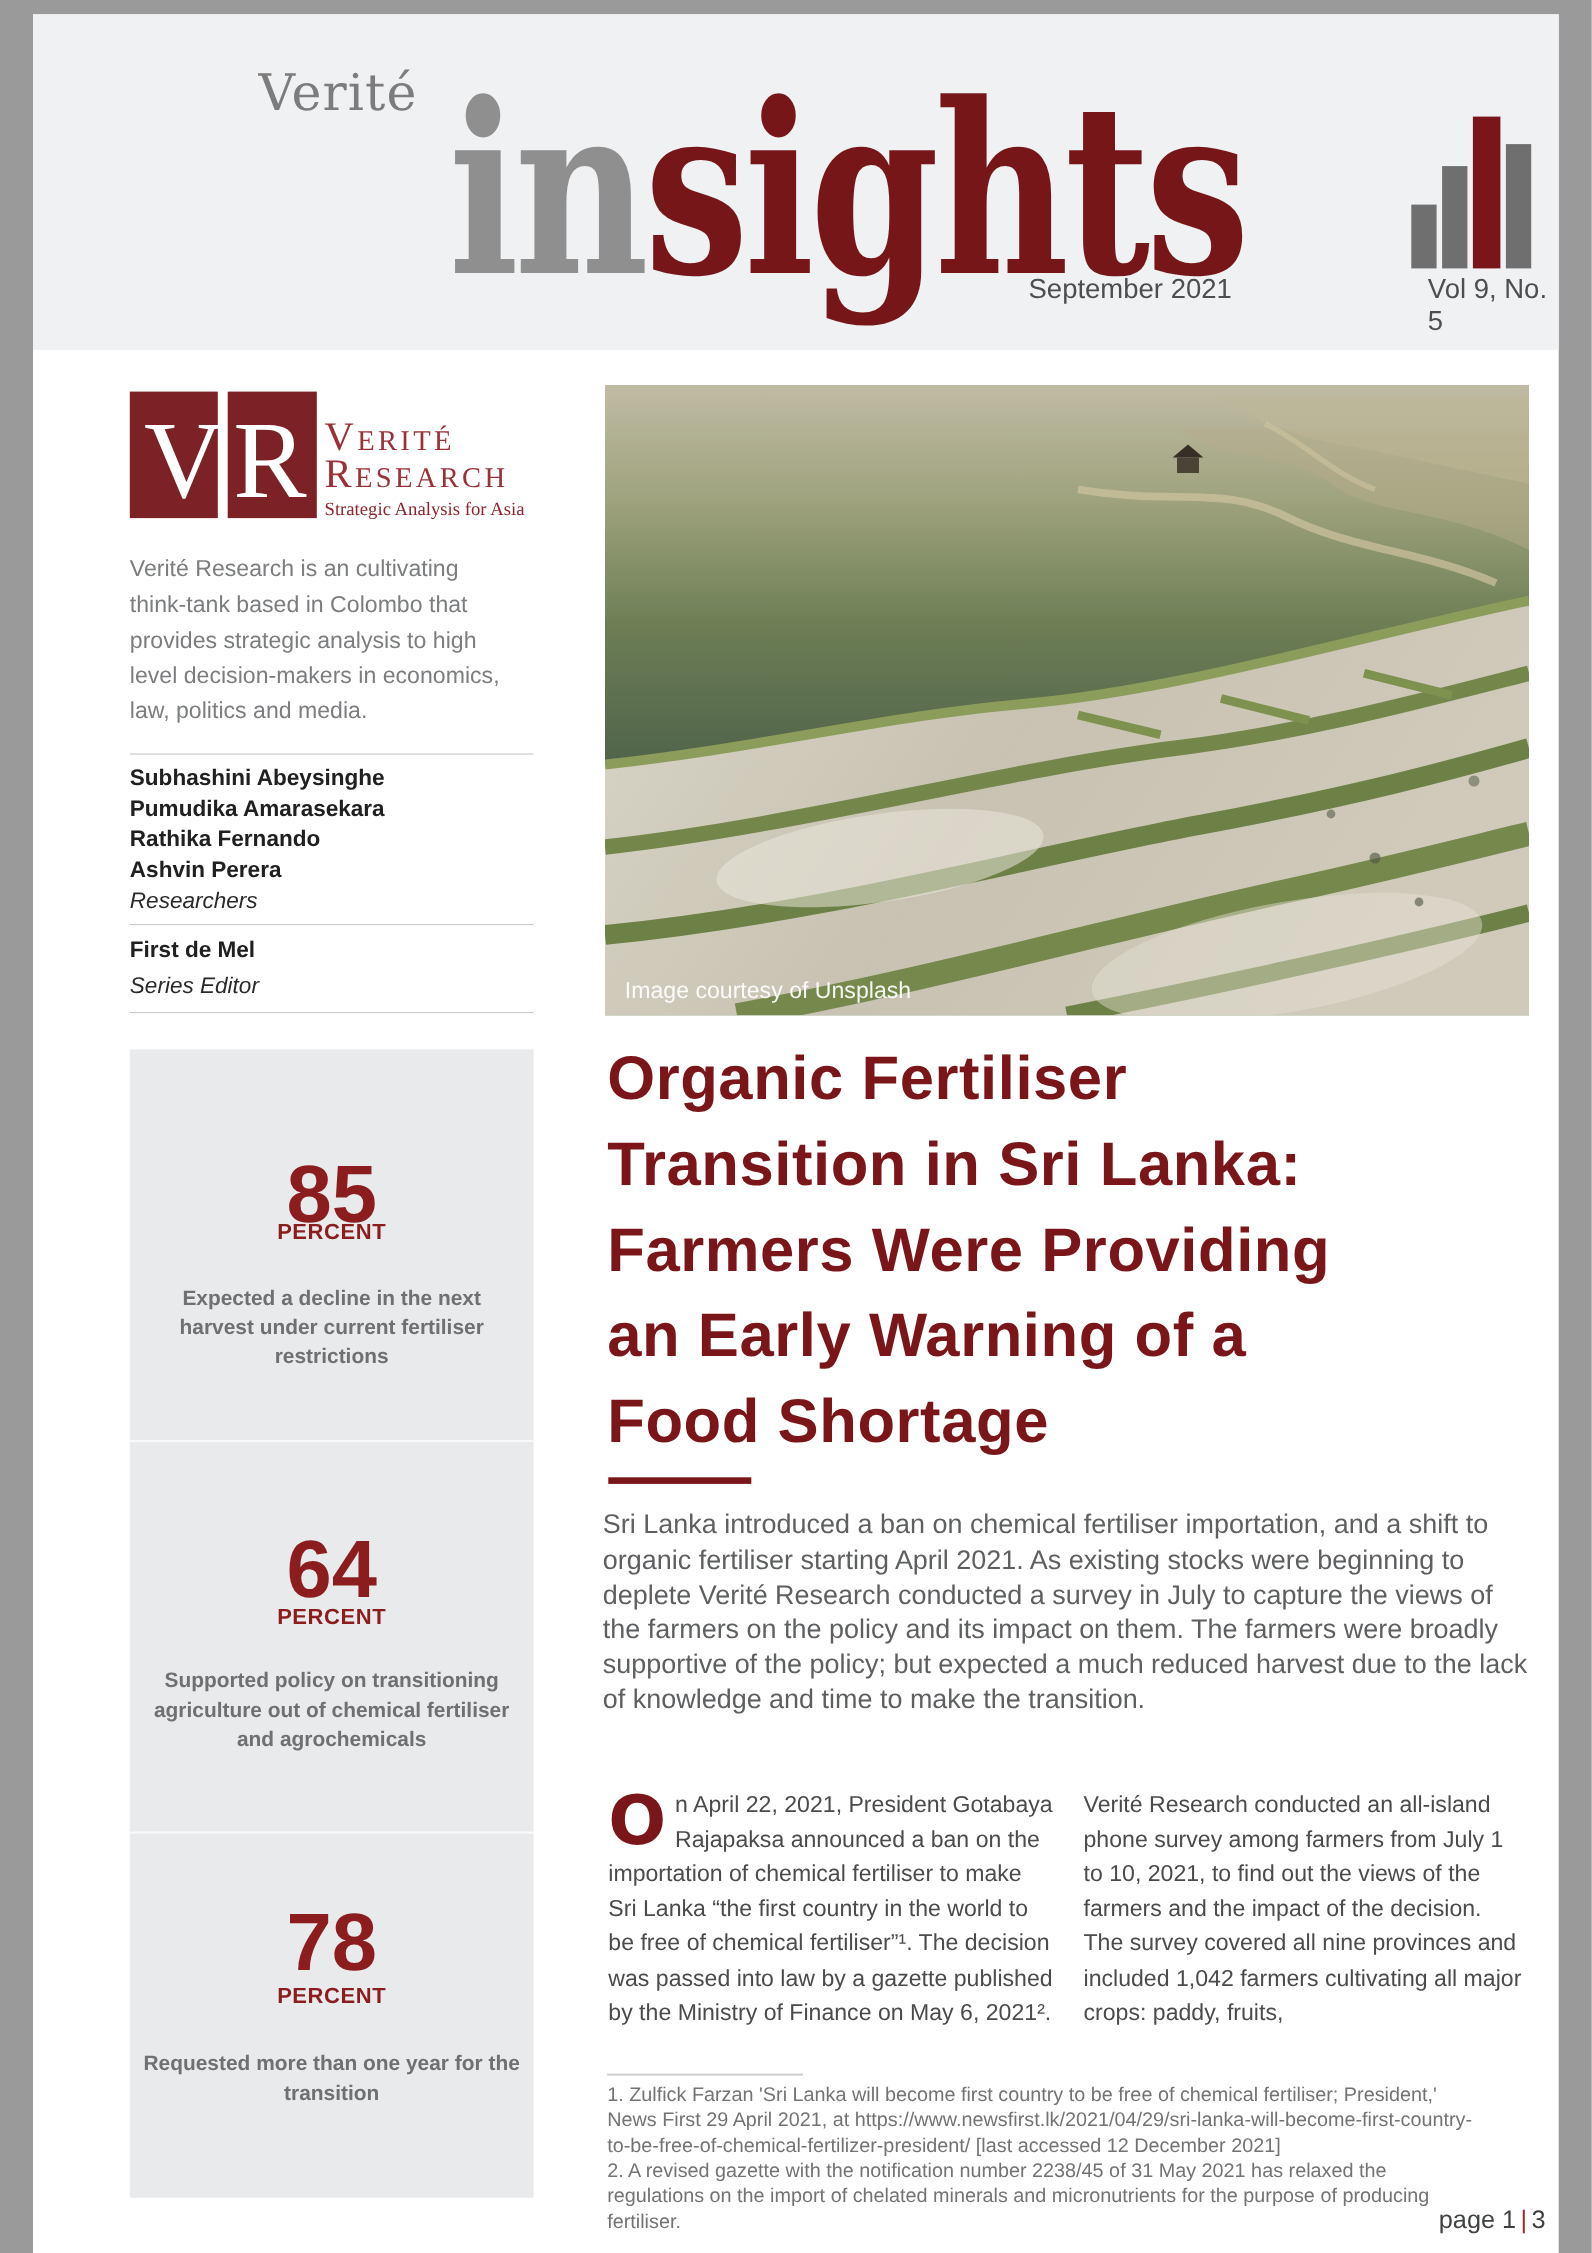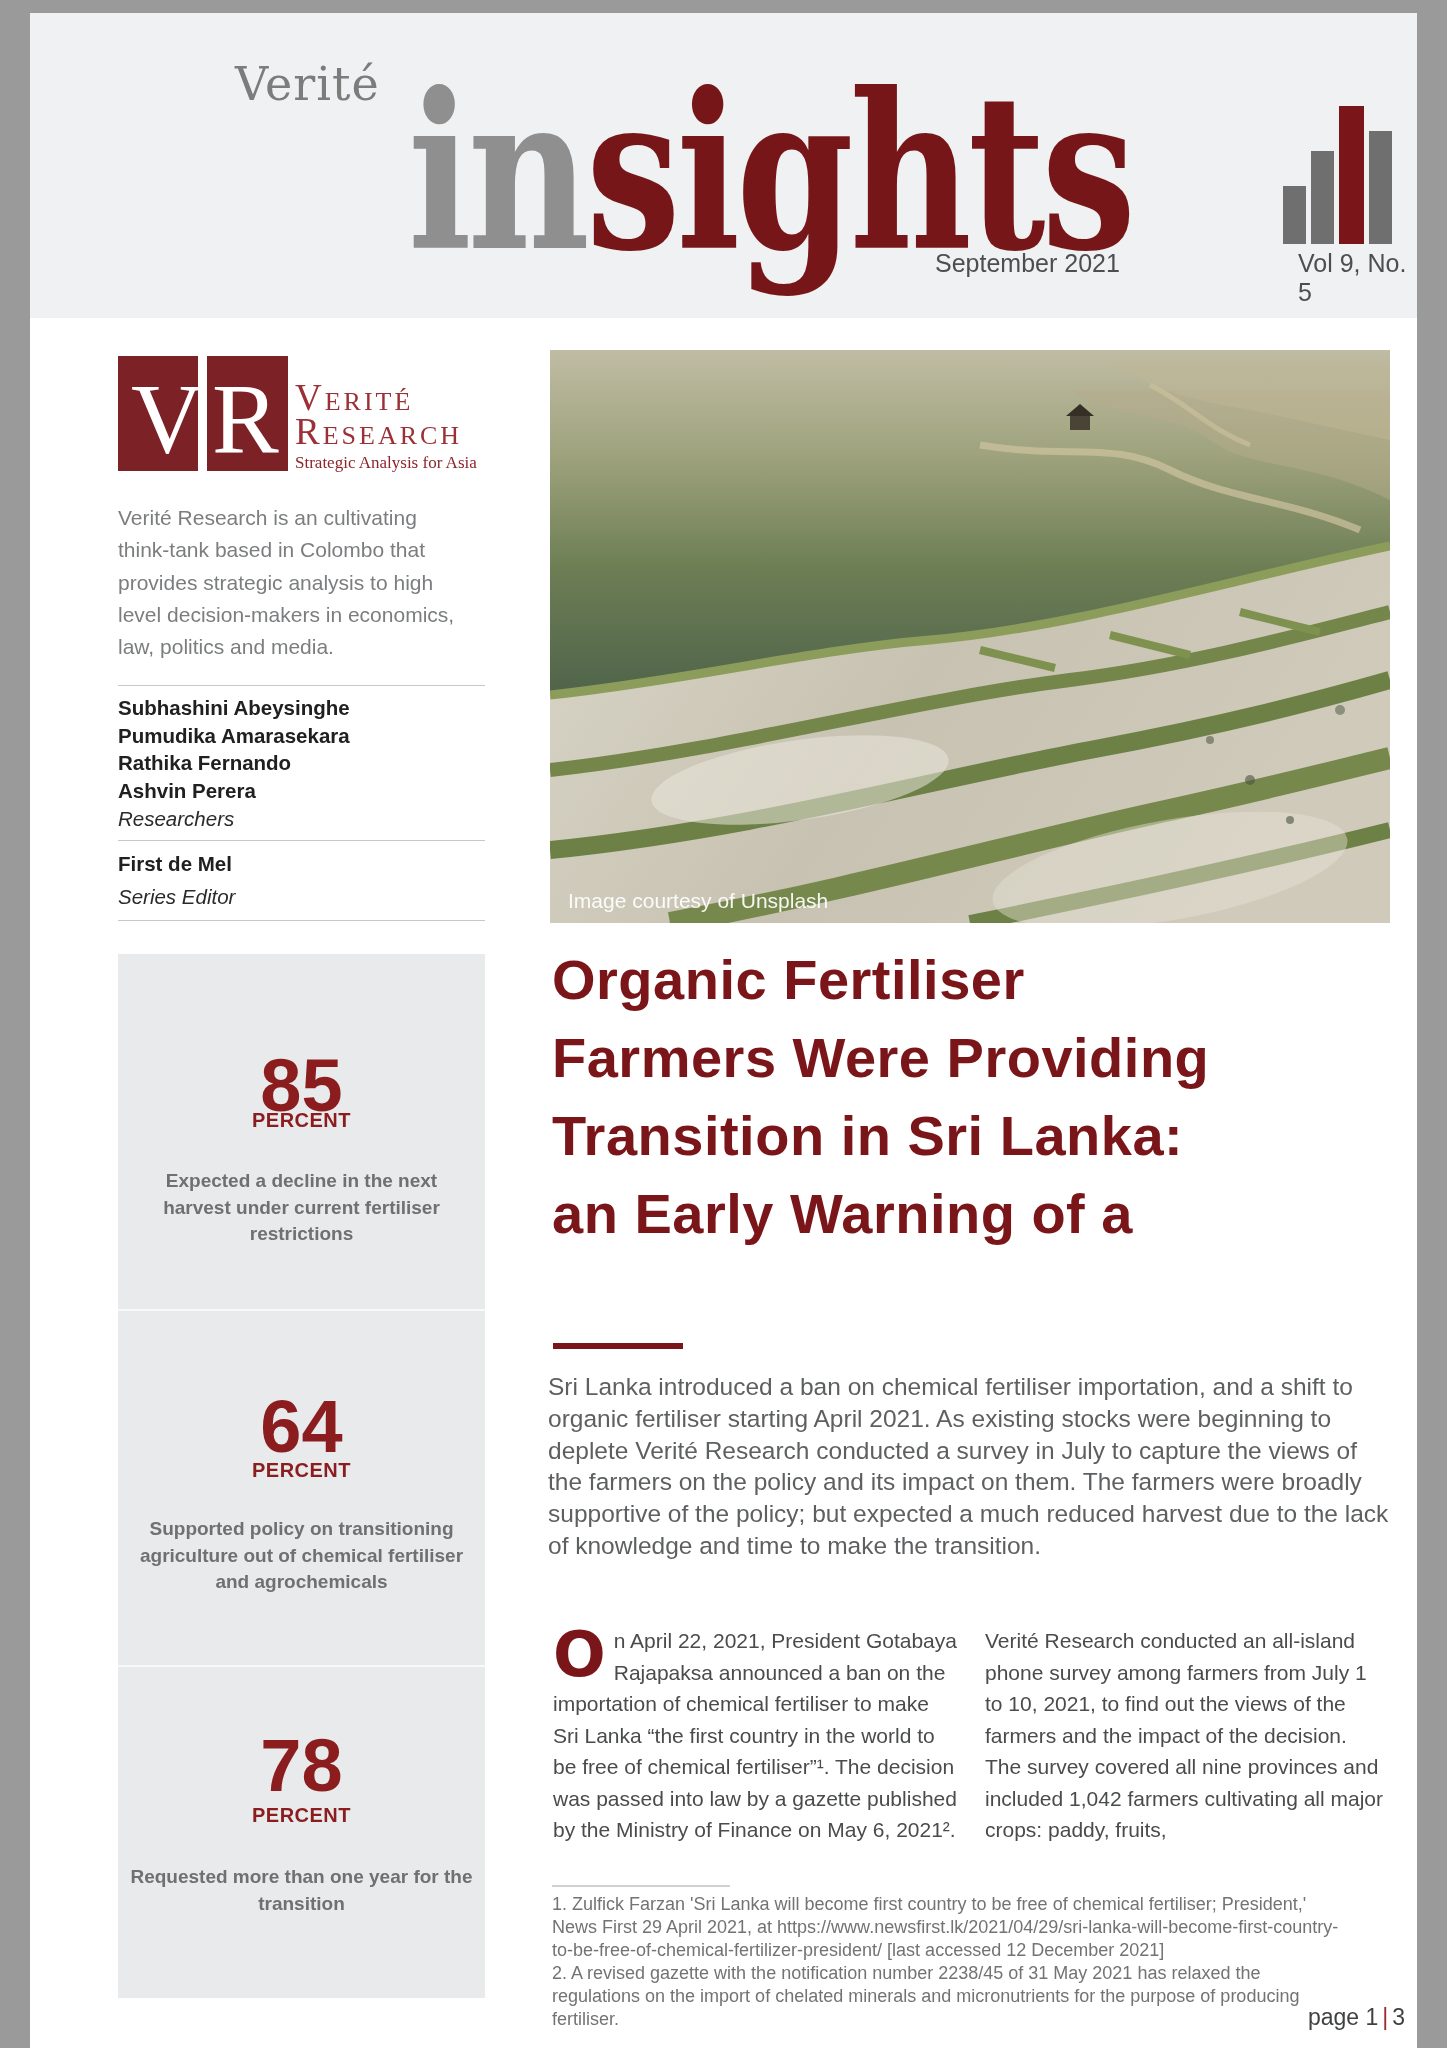--- a/index.html
+++ b/index.html
@@ -147,23 +147,24 @@
       <circle cx="700" cy="430" r="5" fill="#4c5340" opacity="0.6"></circle>
       <circle cx="740" cy="470" r="4" fill="#4c5340" opacity="0.6"></circle>
       <circle cx="660" cy="390" r="4" fill="#4c5340" opacity="0.55"></circle>
       <circle cx="790" cy="360" r="5" fill="#4c5340" opacity="0.5"></circle>
     </svg>
   </div>
   <div class="photo-caption">Image courtesy of Unsplash</div>
 
   <div class="title">
     <div>Organic Fertiliser</div>
+    <div>Transition in Sri Lanka:</div>
     <div>Farmers Were Providing</div>
-    <div>Transition in Sri Lanka:</div>
     <div>an Early Warning of a</div>
+    <div>Food Shortage</div>
   </div>
   <div class="title-rule"></div>
 
   <div class="intro">Sri Lanka introduced a ban on chemical fertiliser importation, and a shift to organic fertiliser starting April 2021.  As existing stocks were beginning to deplete Verité Research conducted a survey in July to capture the views of the farmers on the policy and its impact on them. The farmers were broadly supportive of the policy; but expected a much reduced harvest due to the lack of knowledge and time to make the transition.</div>
 
   <div class="col col1">
     <span class="dropcap">O</span><span>n April 22, 2021, President Gotabaya Rajapaksa announced a ban on the importation of chemical fertiliser to make Sri Lanka “the first country in the world to be free of chemical fertiliser”¹. The decision was passed into law by a gazette published by the Ministry of Finance on May 6, 2021².</span>
   </div>
   <div class="col col2">Verité Research conducted an all-island phone survey among farmers from July 1 to 10, 2021, to find out the views of the farmers and the impact of the decision. The survey covered all nine provinces and included 1,042 farmers cultivating all major crops: paddy, fruits,</div>
 

